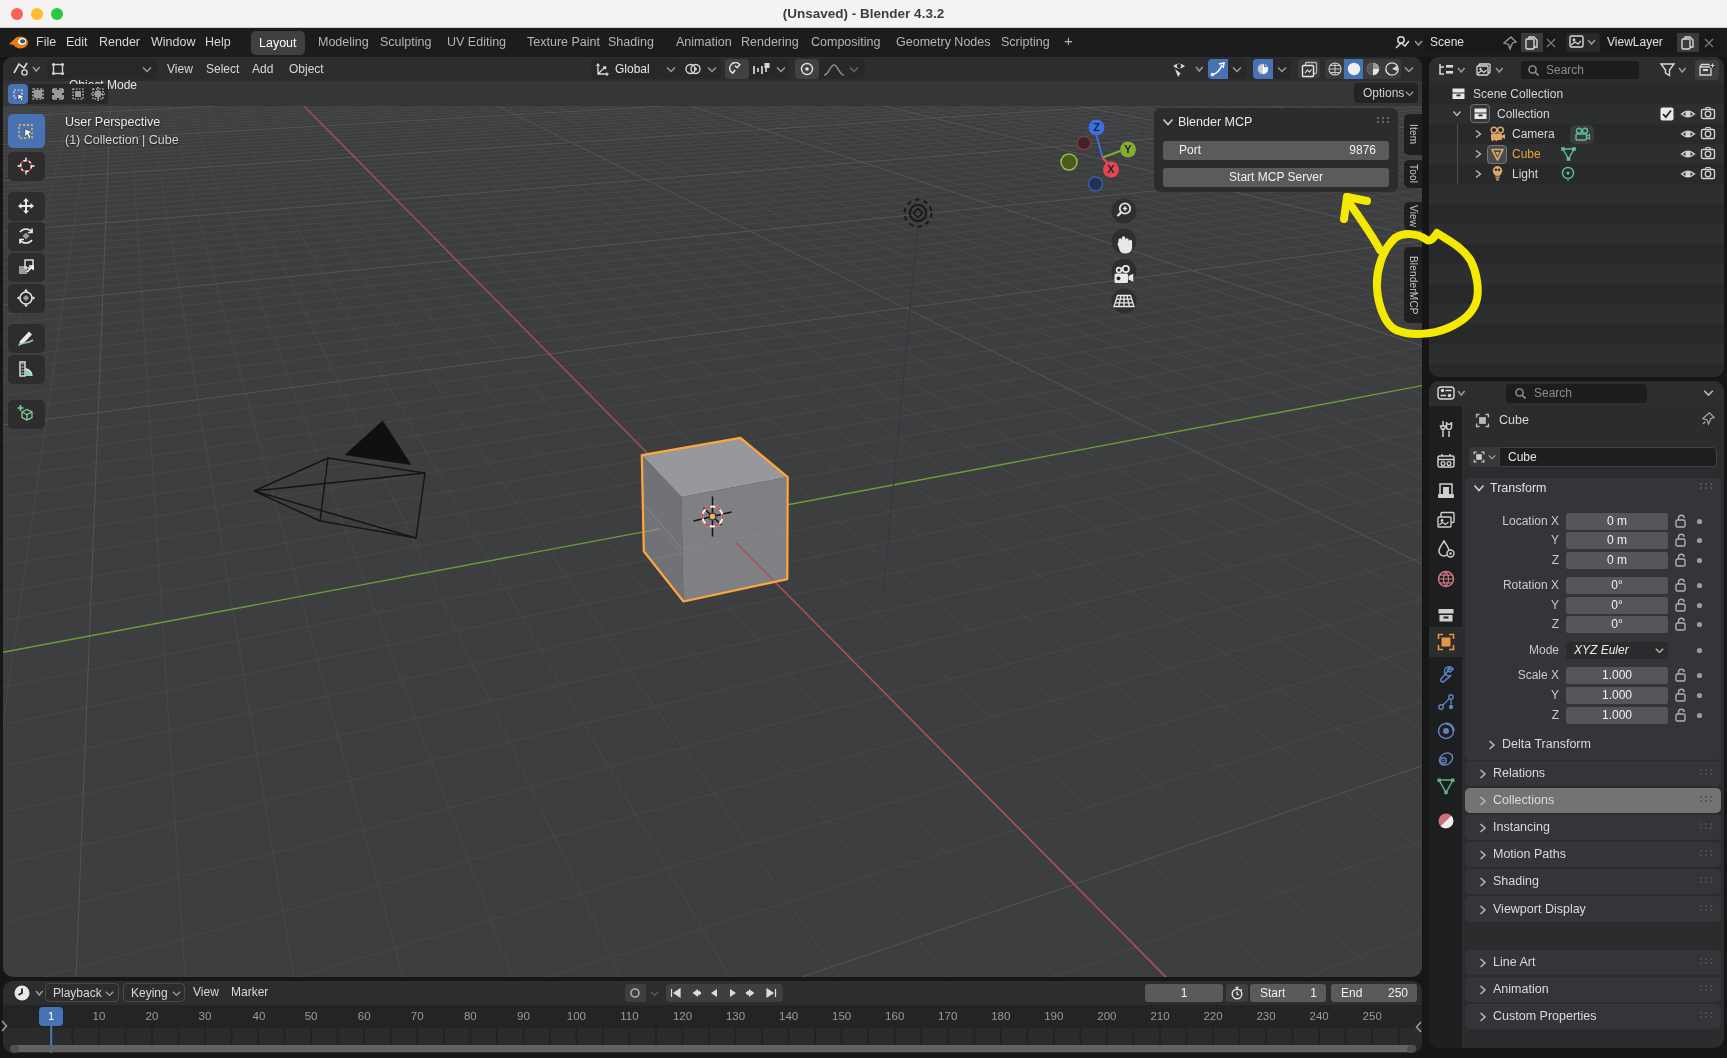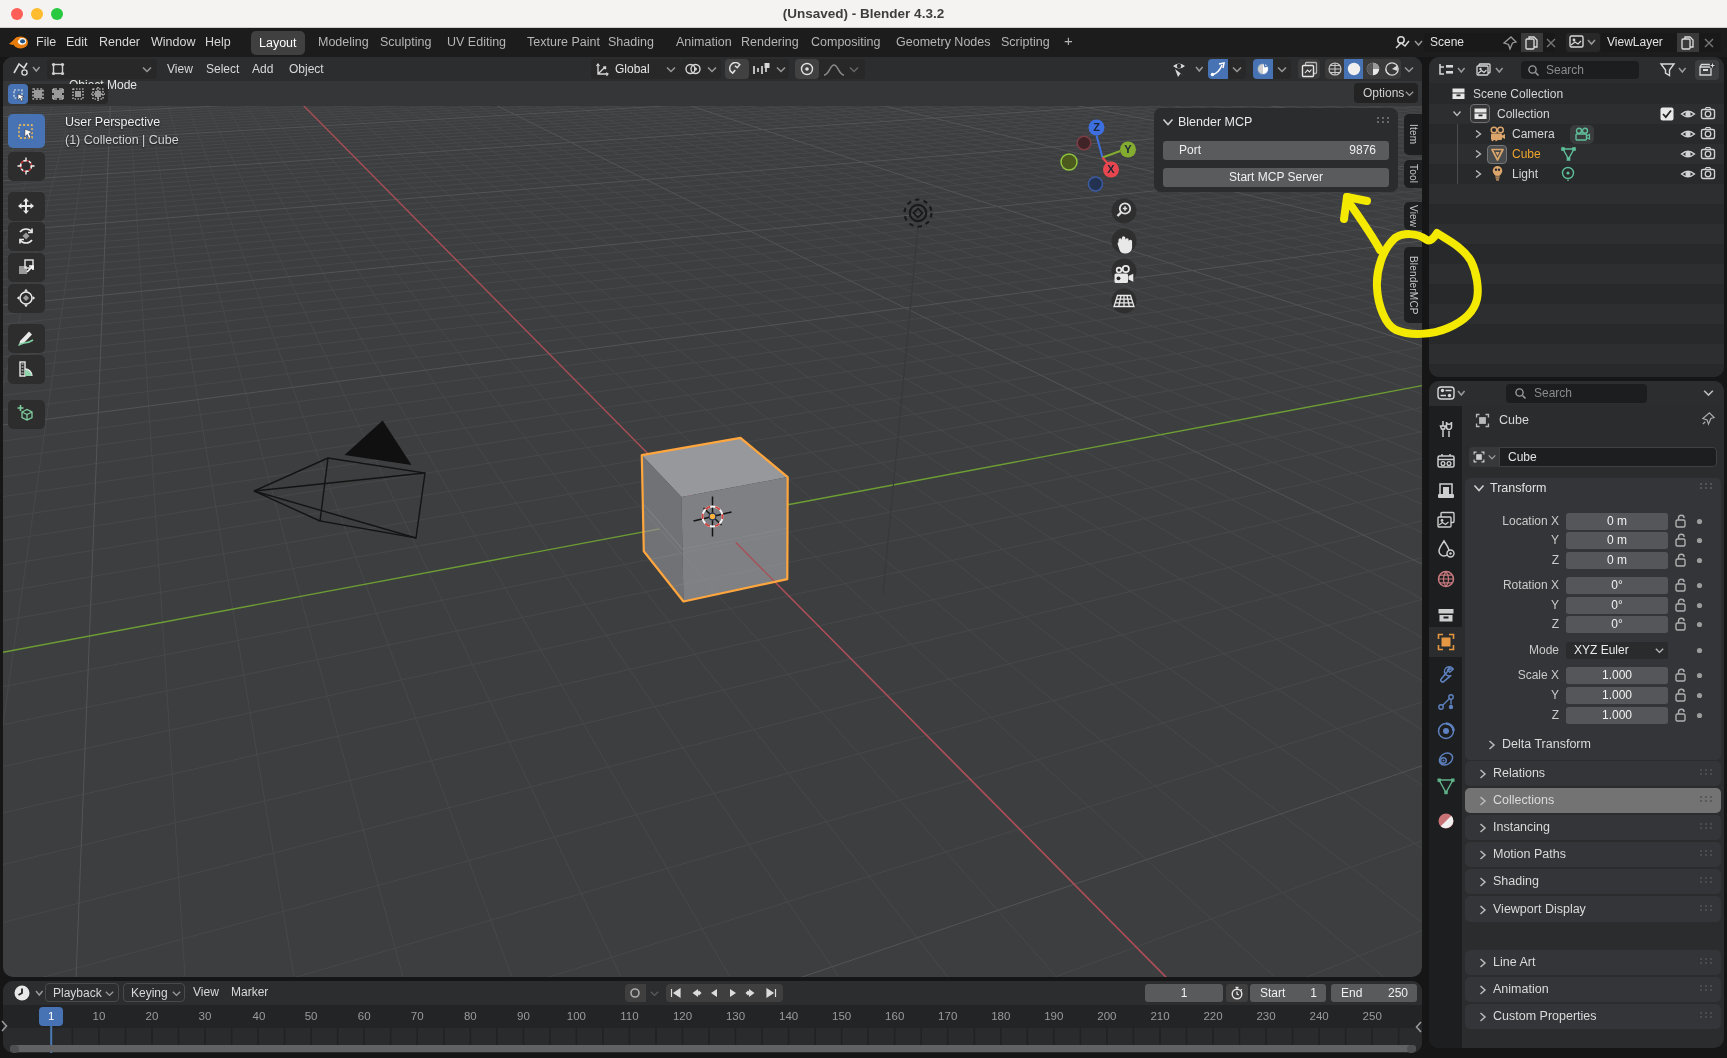--- a/index.html
+++ b/index.html
@@ -1805,21 +1805,21 @@
 <div class="abs" style="left:0px;top:326px;width:130px;text-align:right;line-height:17px;font-size:12px;color:#cacaca;">Z</div>
     <div class="abs" style="left:137px;top:326px;width:102px;height:17px;background:#545659;border-radius:2.5px;text-align:center;line-height:17px;font-size:12px;color:#f2f2f2;">1.000</div>
     <svg class="abs" style="left:245px;top:326px" width="14" height="16" viewBox="0 0 14 16">
     <rect x="2" y="7" width="9" height="7" rx="1.5" fill="none" stroke="#b0b0b0" stroke-width="1.4"></rect>
     <path d="M4.5 7 V5 a2.8 2.8 0 0 1 5.6 0" fill="none" stroke="#b0b0b0" stroke-width="1.4"></path>
     </svg>
     <svg class="abs" style="left:266px;top:330px" width="9" height="9" viewBox="0 0 9 9">
       <circle cx="4.5" cy="4.5" r="2.6" fill="#9c9c9c"></circle>
     </svg>
 <div class="abs" style="left:0px;top:261px;width:130px;text-align:right;line-height:17px;font-size:12px;color:#cacaca;">Mode</div>
-<div class="abs" style="left:137px;top:261px;width:102px;height:17px;background:#2a2b2d;border-radius:2.5px;">
+<div class="abs" style="left:137px;top:261px;width:102px;height:17px;background:#2a2b2d;border-radius:2.5px;font-style:italic;">
  <div class="abs" style="left:8px;top:0;line-height:17px;font-size:12px;color:#ededed;">XYZ Euler</div>
  <svg class="abs" style="left:88px;top:5px" width="11" height="8" viewBox="0 0 12 8">
         <path d="M2 1.5 l4 4 l4 -4" fill="none" stroke="#bbb" stroke-width="1.5"></path>
       </svg>
 </div>
 <svg class="abs" style="left:266px;top:265px" width="9" height="9" viewBox="0 0 9 9">
       <circle cx="4.5" cy="4.5" r="2.6" fill="#9c9c9c"></circle>
     </svg>
 <svg class="abs" style="left:58px;top:358px" width="9" height="12" viewBox="0 0 9 12">
       <path d="M2.5 2 L7 6 L2.5 10" fill="none" stroke="#bbb" stroke-width="1.5"></path>

